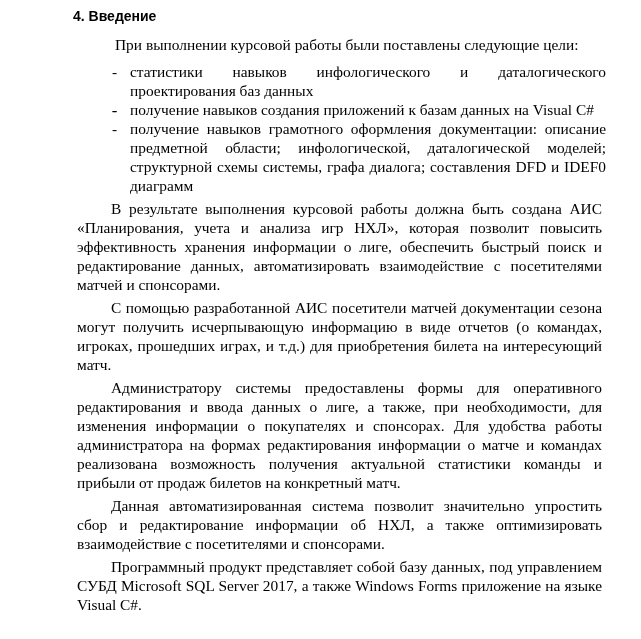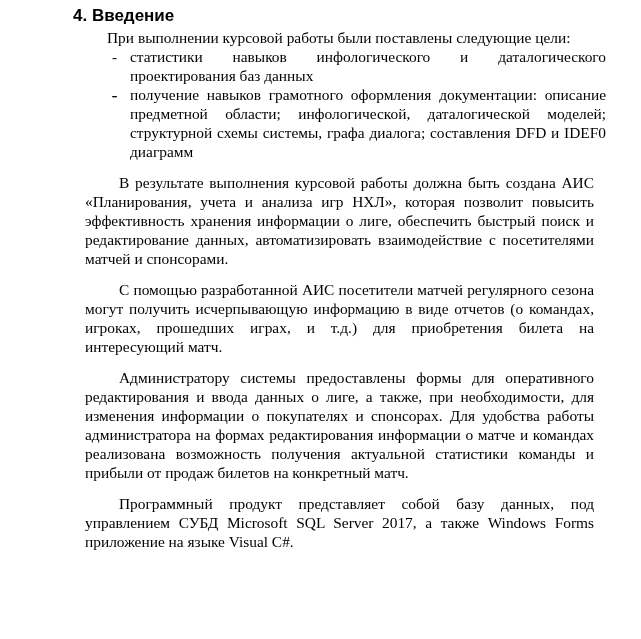--- a/index.html
+++ b/index.html
@@ -5,41 +5,42 @@
   html, body { margin: 0; padding: 0; background: #ffffff; }
   body { width: 641px; height: 639px; overflow: hidden; position: relative; }
   .page {
     position: absolute; left: 73px; top: 0; width: 533px;
     color: #000000;
     font-family: "Liberation Serif", "DejaVu Serif", serif;
     font-size: 15.4px; line-height: 19px;
   }
   .heading {
     font-family: "Liberation Sans", "DejaVu Sans", sans-serif;
-    font-weight: bold; font-size: 17px; line-height: 22px;
+    font-weight: bold; font-size: 14px; line-height: 22px;
     margin: 5px 0 1px 0;
   }
-  .intro { text-indent: 34px; margin: 0; font-family: Liberation Serif, serif; }
+  .intro { text-indent: 34px; margin: 8px; font-family: Liberation Serif, serif; }
   ul.goals { list-style: none; margin: 0; padding: 0 0 0 57px; }
   ul.goals li { position: relative; text-align: justify; margin: 0; }
   ul.goals li .dash { position: absolute; left: -18px; top: 0; }
-  p.para { margin: 12px; text-indent: 34px; text-align: justify; }
+  p.para { margin: 4px; text-indent: 34px; text-align: justify; }
   .gap { margin-top: 6px; }
 </style>
 </head>
 <body>
 
 <div class="page">
   <div class="heading">4. Введение</div>
   <p class="intro">При выполнении курсовой работы были поставлены следующие цели:</p>
 
   <ul class="goals">
     <li><span class="dash">-</span><span>статистики навыков инфологического и даталогического проектирования баз данных</span></li>
     <li><span class="dash">-</span></li>
-    <li class="gap"><span class="dash">-</span></li>
+    <li class="gap"><span class="dash">-</span><span>получение навыков создания приложений к базам данных на Visual C#</span></li>
     <li class="gap"><span class="dash">-</span><span>получение навыков грамотного оформления документации: описание предметной области; инфологической, даталогической моделей; структурной схемы системы, графа диалога; составления DFD и IDEF0 диаграмм</span></li>
   </ul>
 
   <p class="para">В результате выполнения курсовой работы должна быть создана АИС «Планирования, учета и анализа игр НХЛ», которая позволит повысить эффективность хранения информации о лиге, обеспечить быстрый поиск и редактирование данных, автоматизировать взаимодействие с посетителями матчей и спонсорами.</p>
-  <p class="para gap">С помощью разработанной АИС посетители матчей регулярного сезона могут получить исчерпывающую информацию в виде отчетов (о командах, игроках, прошедших играх, и т.д.)  для приобретения билета на интересующий матч.</p>
+  <p class="para gap">С помощью разработанной АИС посетители матчей документации сезона могут получить исчерпывающую информацию в виде отчетов (о командах, игроках, прошедших играх, и т.д.)  для приобретения билета на интересующий матч.</p>
   <p class="para">Администратору системы предоставлены формы для оперативного редактирования и ввода данных о лиге, а также, при необходимости, для изменения информации о покупателях и спонсорах. Для удобства работы администратора на формах редактирования информации о матче и командах реализована возможность получения актуальной статистики команды и прибыли от продаж билетов на конкретный матч.</p>
+  <p class="para gap">Данная автоматизированная система позволит значительно упростить сбор и редактирование информации об НХЛ, а также оптимизировать взаимодействие с посетителями и спонсорами.</p>
   <p class="para gap">Программный продукт представляет собой базу данных, под управлением СУБД Microsoft SQL Server 2017, а также Windows Forms приложение на языке Visual C#.</p>
 </div>
 
 </body></html>

